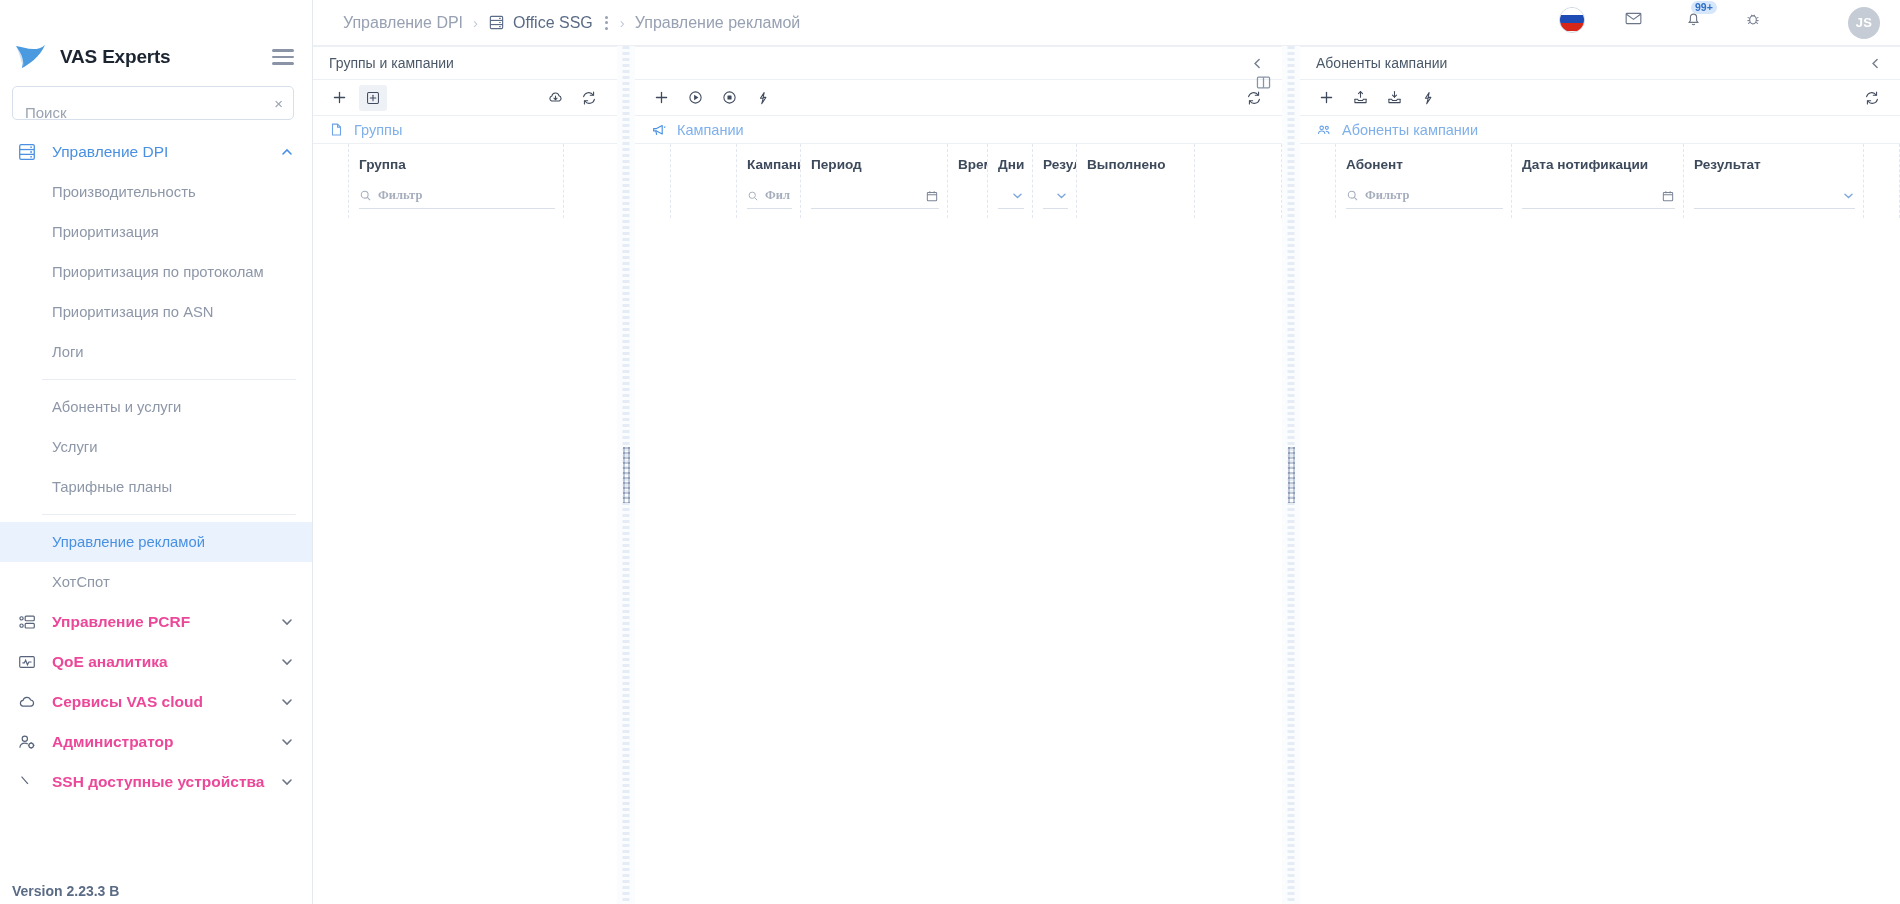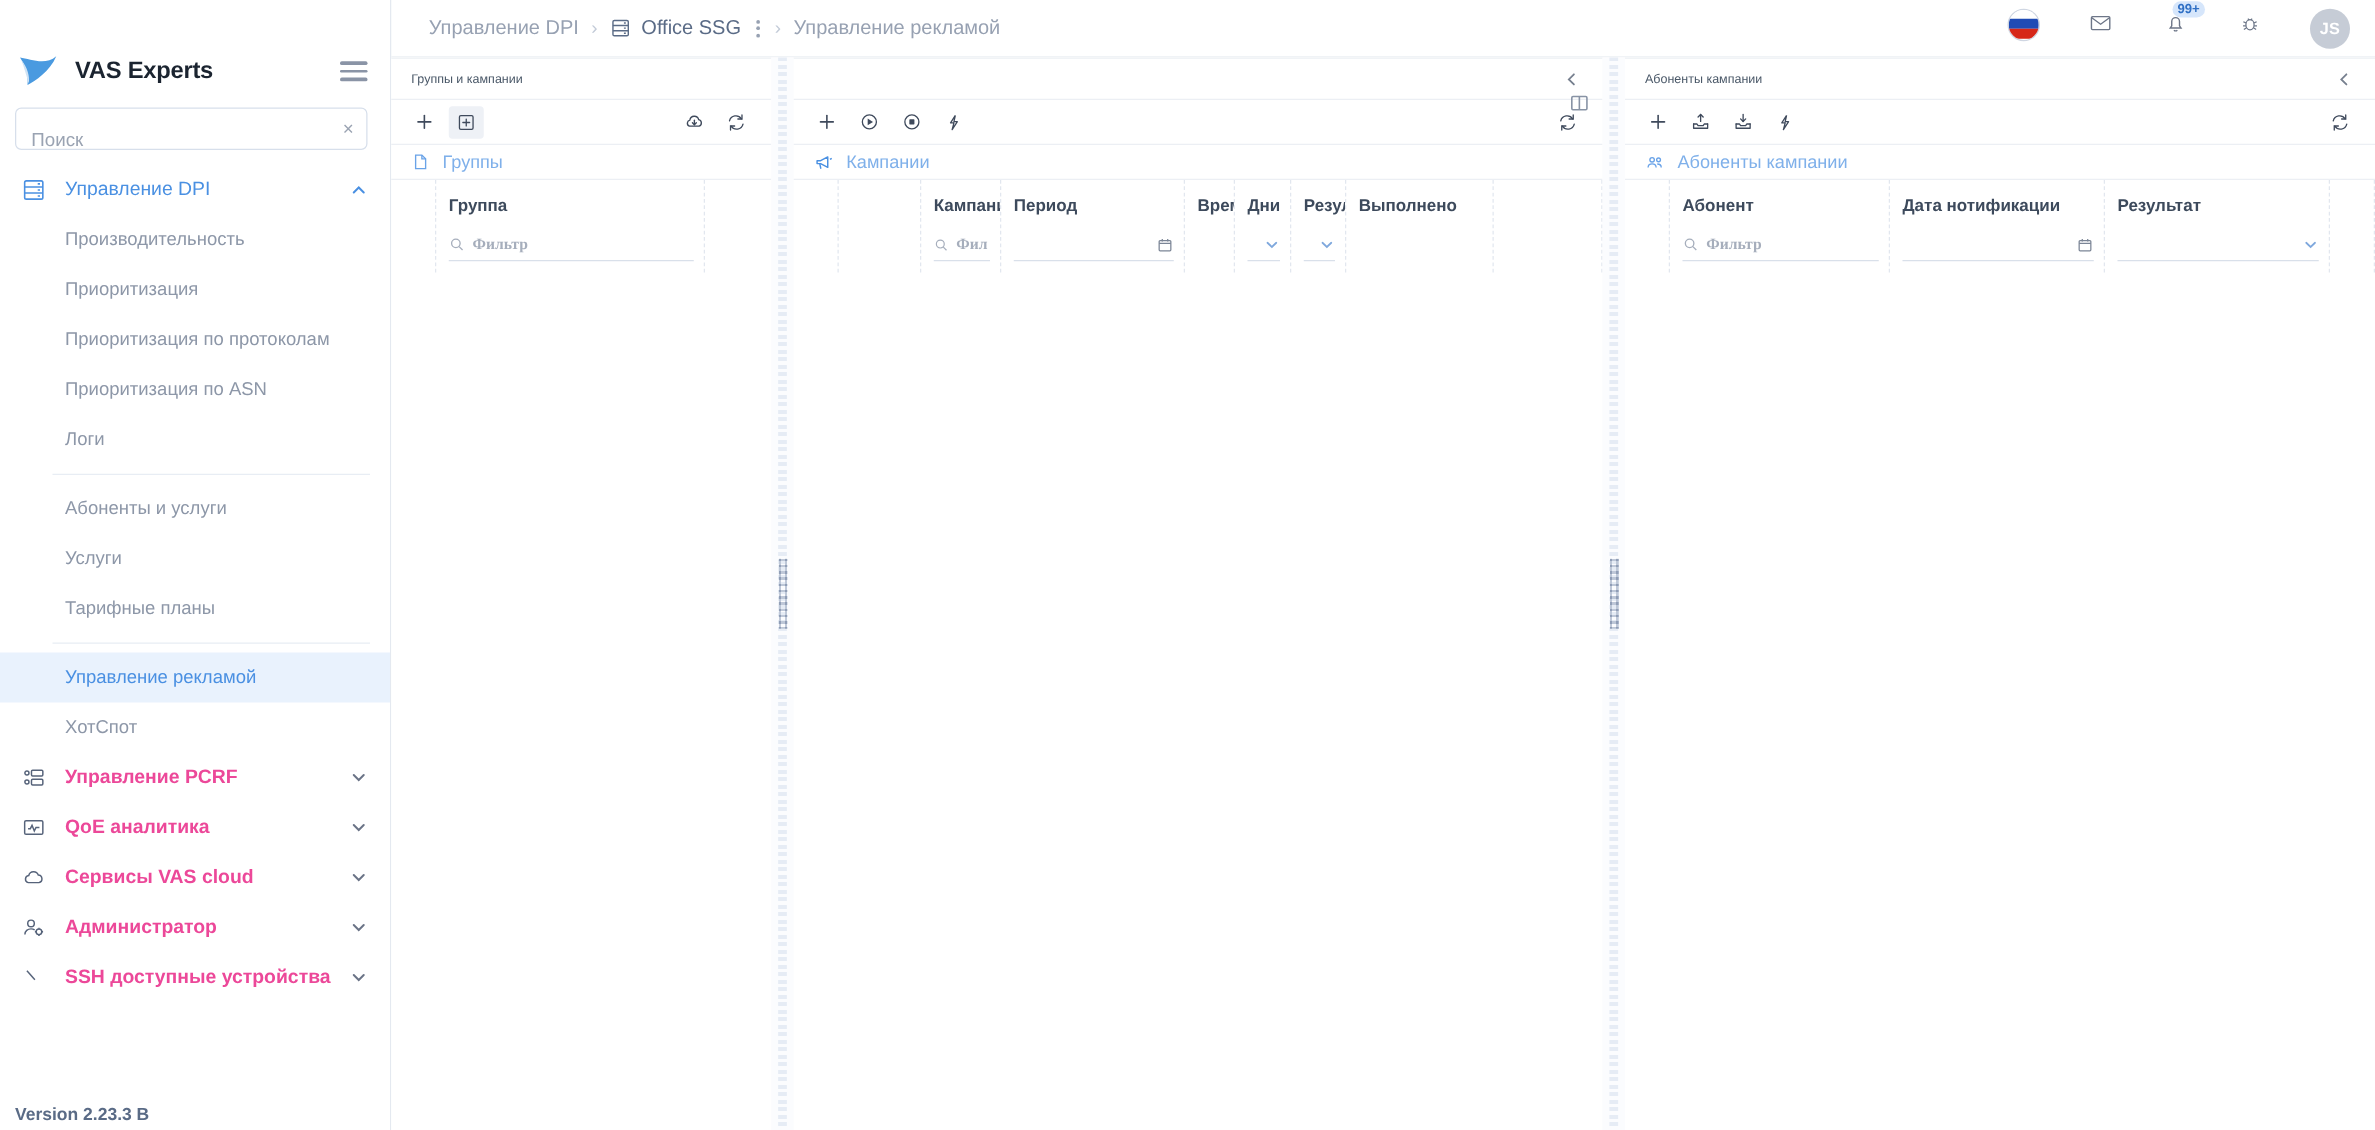--- a/index.html
+++ b/index.html
@@ -91,21 +91,21 @@
   .flag .s { height: 33.3%; }
   .ic-btn { width: 24px; height: 24px; cursor: pointer; position: relative;
     display: flex; align-items: center; justify-content: center; color: #7d8798; }
   .badge {
     position: absolute; top: -6px; left: 10px; background: #d6e6fb; color: #2f6fc4;
     font-size: 10.5px; font-weight: 700; border-radius: 9px; padding: 1px 4px; line-height: 1.1;
   }
   .avatar {
     width: 32px; height: 32px; border-radius: 50%; background: #c6ccd6; color: #fff;
     font-size: 13px; font-weight: 700; display: flex; align-items: center;
-    justify-content: center; cursor: pointer; letter-spacing: .3px;
+    justify-content: center; cursor: pointer; letter-spacing: .3px; margin-left: 47px;
   }
 
   
   .workspace { flex: 1; display: flex; background: #fbfcfe; min-height: 0; padding: 0; }
   .panel { background: #fff; display: flex; flex-direction: column; min-height: 0; position: relative; }
   .panel-a { width: 304px; flex: 0 0 304px; }
   .panel-b { flex: 1 1 auto; }
   .panel-c { width: 600px; flex: 0 0 600px; }
 
   .splitter {
@@ -119,21 +119,21 @@
   }
   .grip { position: relative; width: 7px; height: 56px;
     background: repeating-linear-gradient(to bottom, #b9c3d4 0 2px, transparent 2px 5px),
                 repeating-linear-gradient(to right, #b9c3d4 0 2px, transparent 2px 5px);
     background-blend-mode: multiply; opacity: .9; }
 
   .panel-head {
     height: 34px; flex: 0 0 34px; display: flex; align-items: center;
     padding: 0 14px 0 16px; border-bottom: 1px solid #eceff4; border-top: 1px solid #eceff4;
   }
-  .panel-title { flex: 1; font-size: 10px; color: #4a5868; }
+  .panel-title { flex: 1; font-size: 14px; color: #4a5868; }
   .collapse-chev { color: #77808f; font-size: 15px; cursor: pointer; padding: 0 4px; }
 
   .toolbar {
     height: 36px; flex: 0 0 36px; display: flex; align-items: center;
     gap: 6px; padding: 0 14px 0 12px; border-bottom: 1px solid #eceff4;
   }
   .tb-btn {
     width: 28px; height: 26px; display: flex; align-items: center; justify-content: center;
     color: #4a5868; cursor: pointer; border-radius: 3px;
   }

